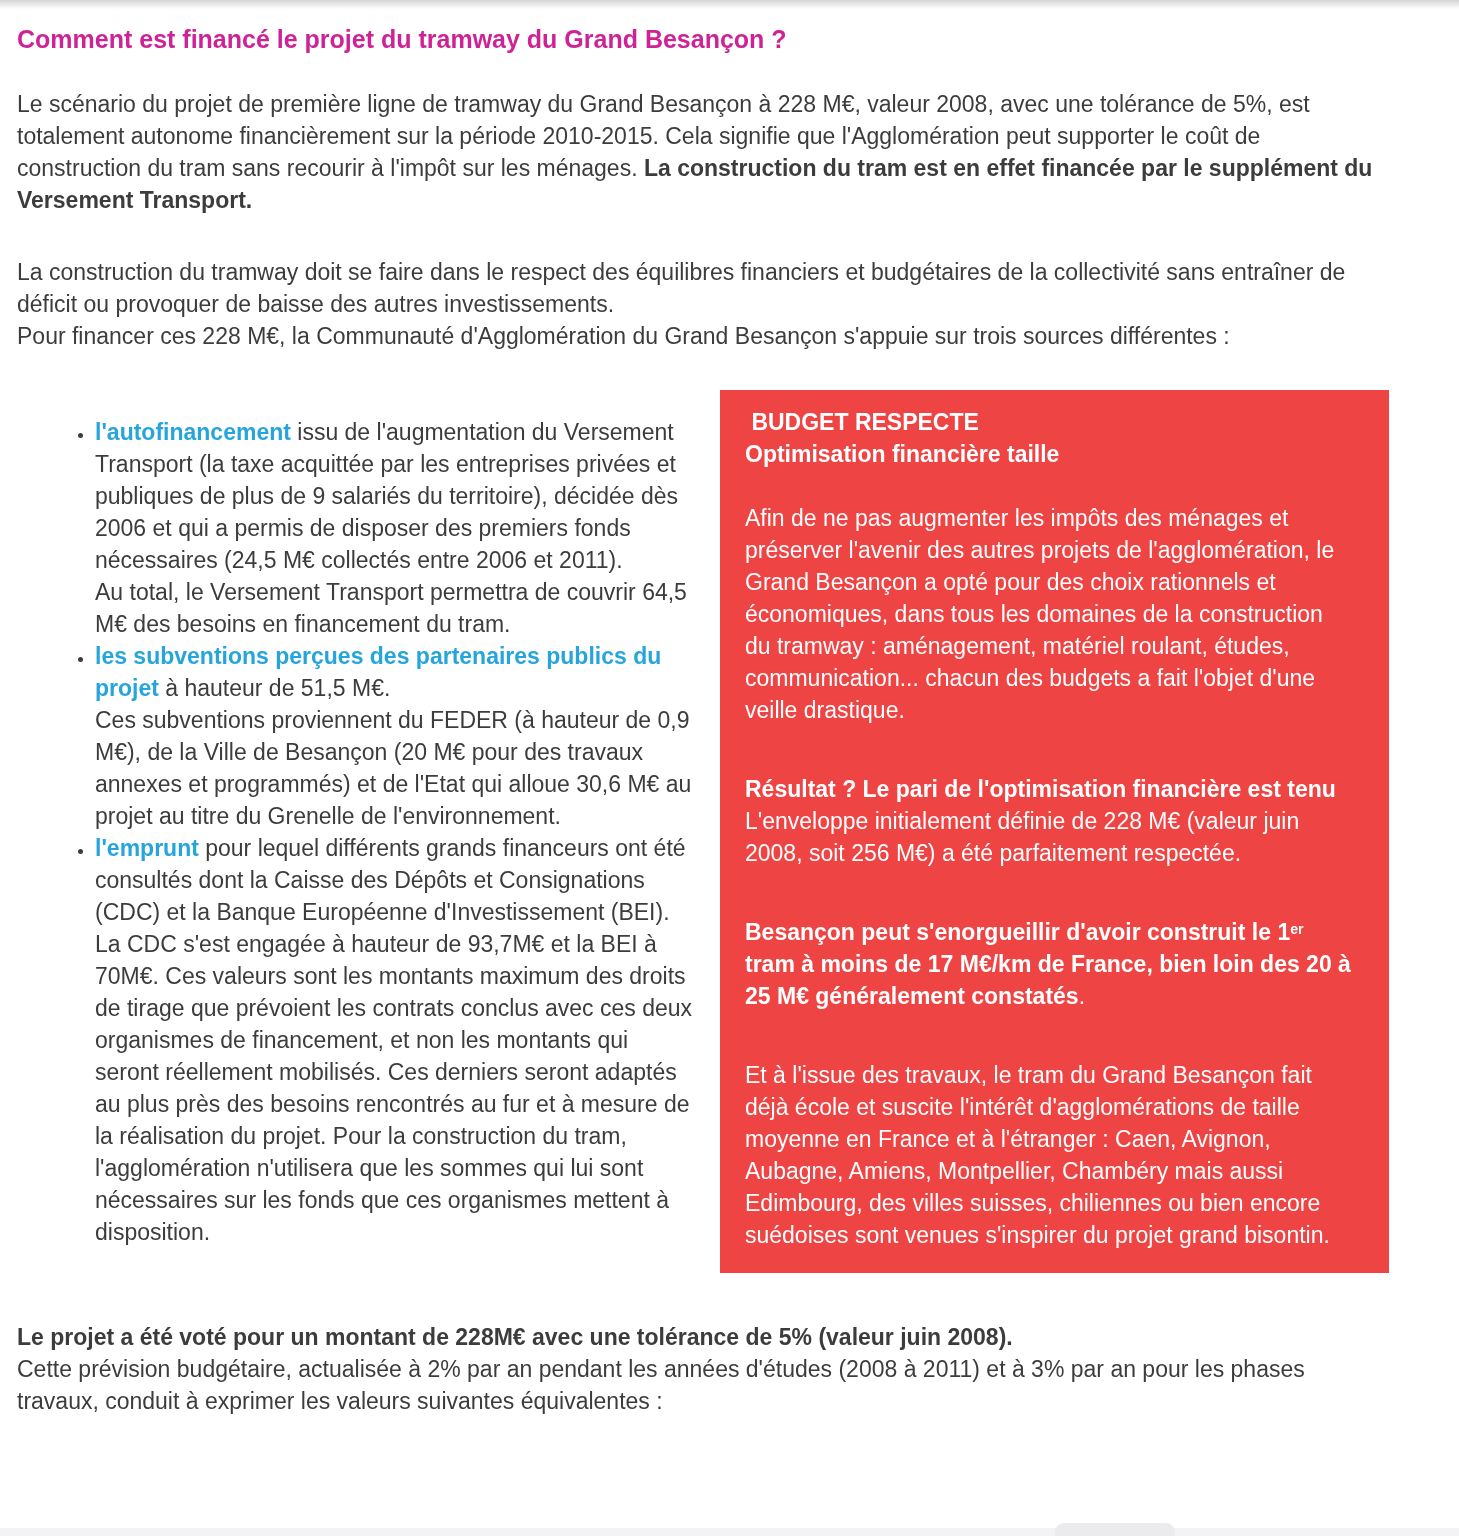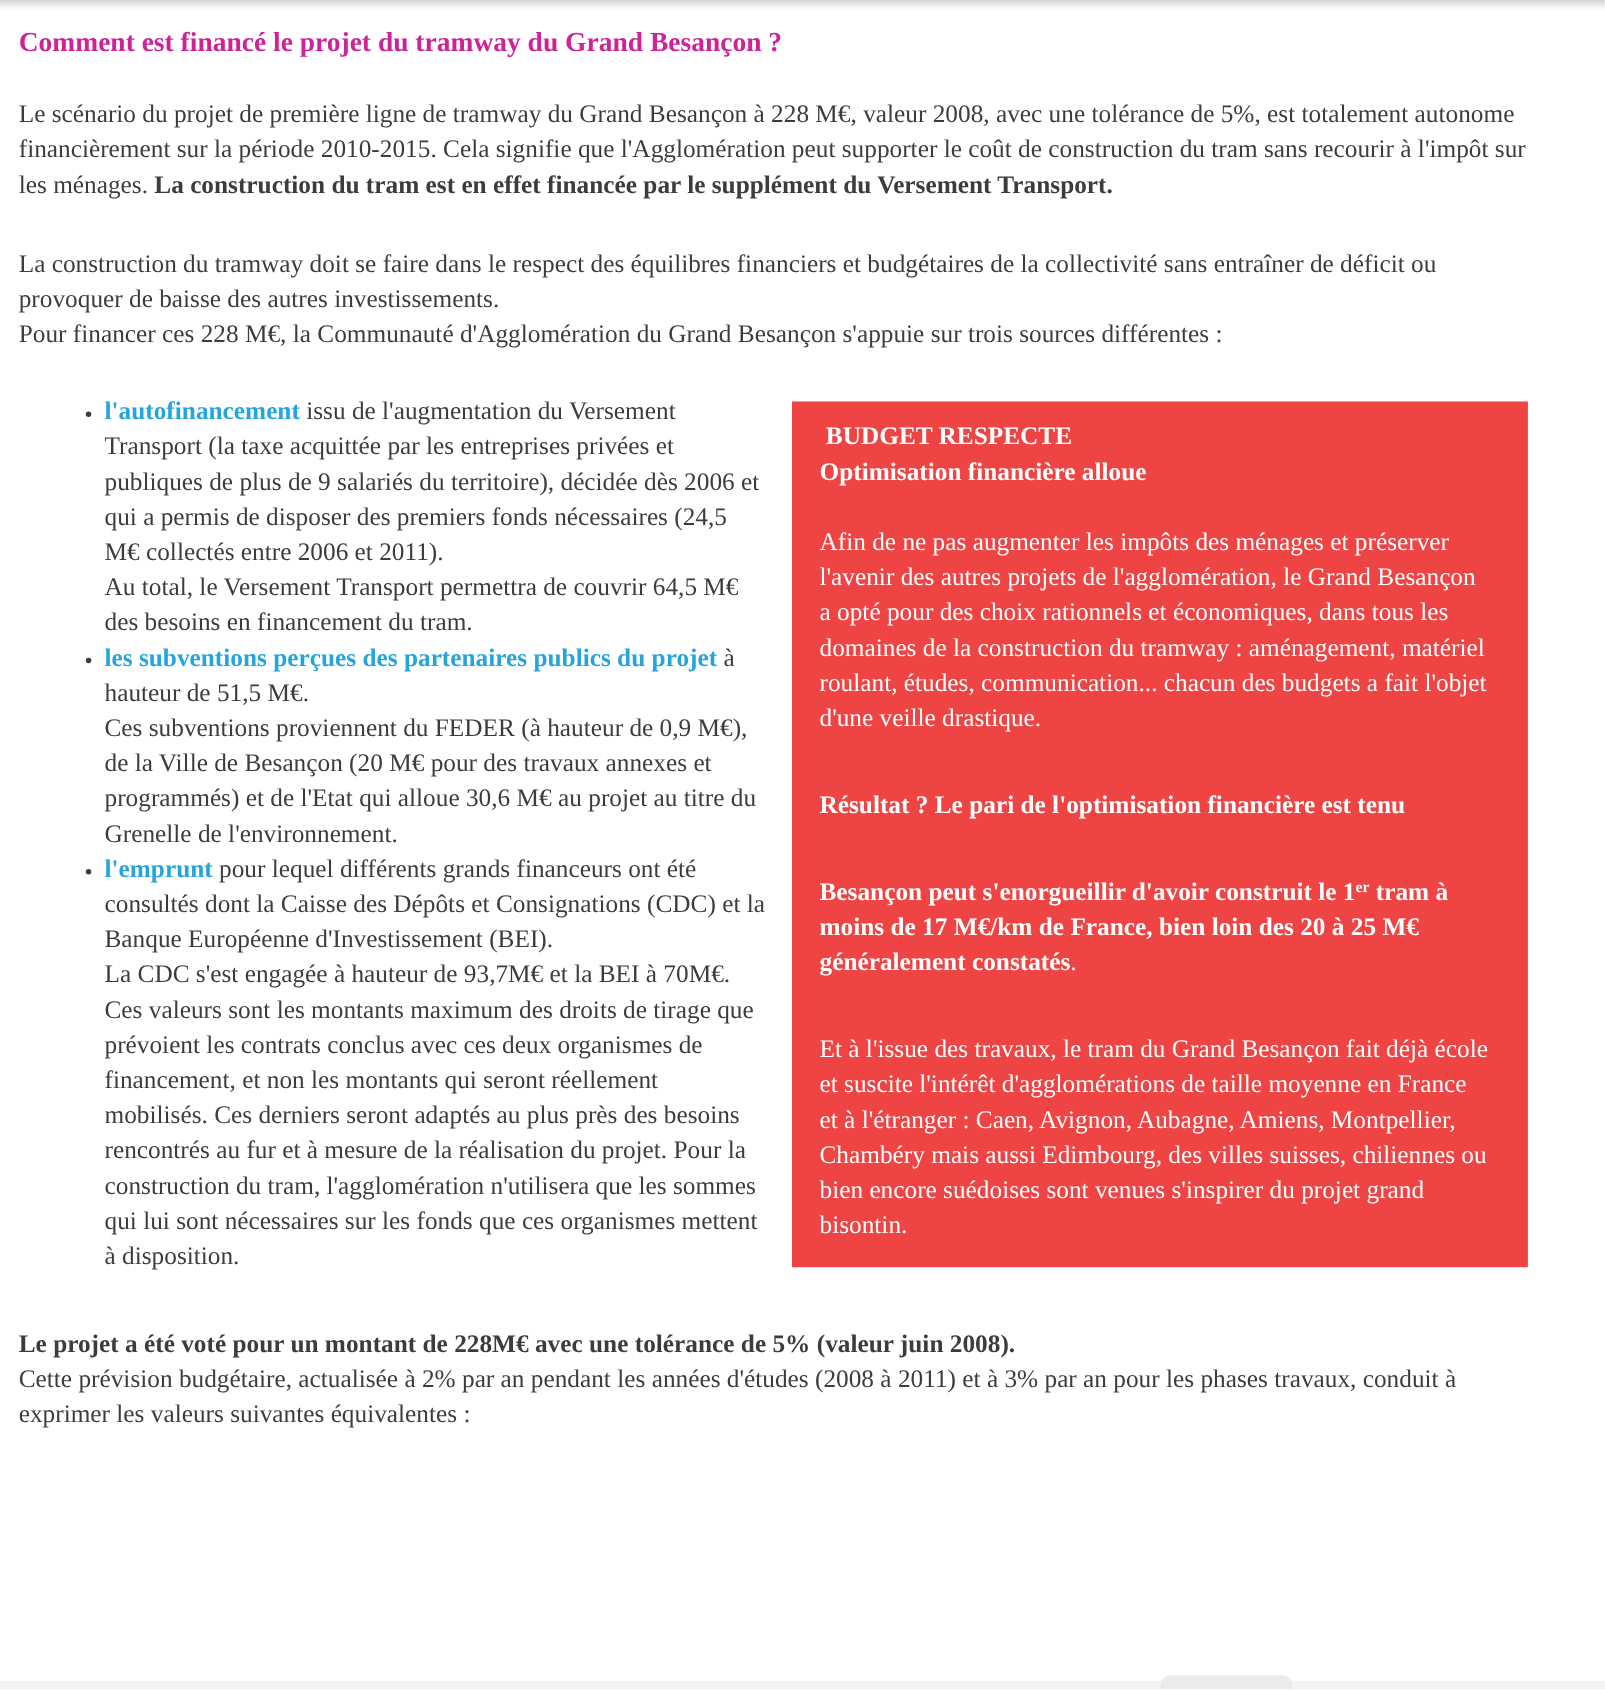--- a/index.html
+++ b/index.html
@@ -2,21 +2,21 @@
 <html lang="fr"><head>
 <meta charset="utf-8">
 <style>
   html,body{margin:0;padding:0;background:#ffffff;}
   .page{
     position:relative;
     width:1459px;height:1536px;
     overflow:hidden;
     background:#ffffff;
     color:#3c3c3c;
-    font-family:Liberation Serif, serif;
+    font-family:Liberation Sans, sans-serif;
     font-size:23px;line-height:32px;
   }
   .top-shadow{
     position:absolute;top:0;left:0;right:0;height:9px;
     background:linear-gradient(to bottom,#d4d4d4,rgba(255,255,255,0));
   }
   .content{padding:0 70px 0 17px;}
   .title{
     color:#ce2397;
     font-size:25px;line-height:30px;font-weight:bold;
@@ -81,23 +81,23 @@
 
       <div class="left-col">
         <ul class="bullets">
           <li><span class="lead">l'autofinancement</span><span> issu de l'augmentation du Versement Transport (la taxe acquittée par les entreprises privées et publiques de plus de 9 salariés du territoire), décidée dès 2006 et qui a permis de disposer des premiers fonds nécessaires (24,5 M€ collectés entre 2006 et 2011).</span><br><span>Au total, le Versement Transport permettra de couvrir 64,5 M€ des besoins en financement du tram.</span></li>
           <li><span class="lead">les subventions perçues des partenaires publics du projet</span><span> à hauteur de 51,5 M€.</span><br><span>Ces subventions proviennent du FEDER (à hauteur de 0,9 M€), de la Ville de Besançon (20 M€ pour des travaux annexes et programmés) et de l'Etat qui alloue 30,6 M€ au projet au titre du Grenelle de l'environnement.</span></li>
           <li><span class="lead">l'emprunt</span><span> pour lequel différents grands financeurs ont été consultés dont la Caisse des Dépôts et Consignations (CDC) et la Banque Européenne d'Investissement (BEI).</span><br><span>La CDC s'est engagée à hauteur de 93,7M€ et la BEI à 70M€. Ces valeurs sont les montants maximum des droits de tirage que prévoient les contrats conclus avec ces deux organismes de financement, et non les montants qui seront réellement mobilisés. Ces derniers seront adaptés au plus près des besoins rencontrés au fur et à mesure de la réalisation du projet. Pour la construction du tram, l'agglomération n'utilisera que les sommes qui lui sont nécessaires sur les fonds que ces organismes mettent à disposition.</span></li>
         </ul>
       </div>
 
       <div class="budget-box">
-        <p class="box-title"><span class="t1"> BUDGET RESPECTE</span><br><span>Optimisation financière alloue</span></p>
+        <p class="box-title"><span class="t1"> BUDGET RESPECTE</span><br><span>Optimisation financière taille</span></p>
         <p class="box-p first">Afin de ne pas augmenter les impôts des ménages et préserver l'avenir des autres projets de l'agglomération, le Grand Besançon a opté pour des choix rationnels et économiques, dans tous les domaines de la construction du tramway : aménagement, matériel roulant, études, communication... chacun des budgets a fait l'objet d'une veille drastique.</p>
-        <p class="box-p"><strong>Résultat ? Le pari de l'optimisation financière est tenu</strong><br></p>
+        <p class="box-p"><strong>Résultat ? Le pari de l'optimisation financière est tenu</strong><br><span>L'enveloppe initialement définie de 228 M€ (valeur juin 2008, soit 256 M€) a été parfaitement respectée.</span></p>
         <p class="box-p"><strong><span>Besançon peut s'enorgueillir d'avoir construit le 1</span><sup>er</sup><span> tram à moins de 17 M€/km de France, bien loin des 20 à 25 M€ généralement constatés</span></strong><span>.</span></p>
         <p class="box-p">Et à l'issue des travaux, le tram du Grand Besançon fait déjà école et suscite l'intérêt d'agglomérations de taille moyenne en France et à l'étranger : Caen, Avignon, Aubagne, Amiens, Montpellier, Chambéry mais aussi Edimbourg, des villes suisses, chiliennes ou bien encore suédoises sont venues s'inspirer du projet grand bisontin.</p>
       </div>
 
     </div>
 
     <p class="para footer-para"><strong>Le projet a été voté pour un montant de 228M€ avec une tolérance de 5% (valeur juin 2008).</strong><br><span>Cette prévision budgétaire, actualisée à 2% par an pendant les années d'études (2008 à 2011) et à 3% par an pour les phases travaux, conduit à exprimer les valeurs suivantes équivalentes :</span></p>
 
   </div>
 

